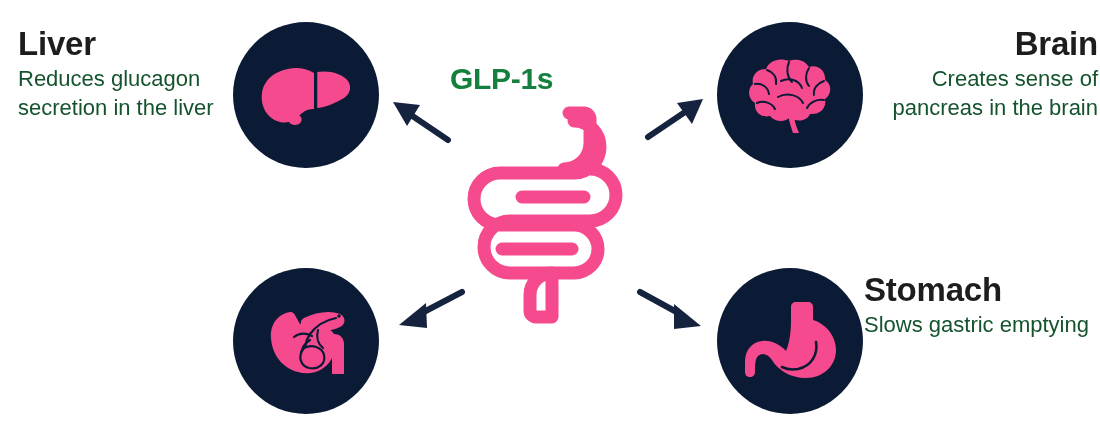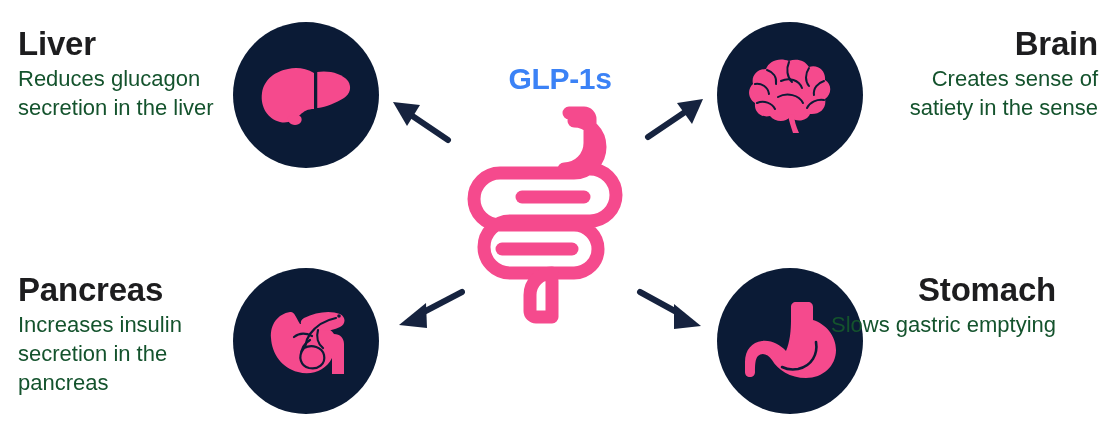--- a/index.html
+++ b/index.html
@@ -39,21 +39,21 @@
     font-size: 22px;
     font-weight: normal;
     line-height: 1.33;
     color: #14532d;
     margin: 0;
   }
 
   .block-liver    { left: 18px;  top: 26px;  width: 225px; text-align: left; }
   .block-pancreas { left: 18px;  top: 272px; width: 225px; text-align: left; }
   .block-brain    { left: 873px; top: 26px;  width: 225px; text-align: right; }
-  .block-stomach  { left: 831px; top: 272px; width: 225px; text-align: right; }
+  .block-stomach  { left: 864px; top: 272px; width: 225px; text-align: left; }
 
   
   .organ-circle {
     position: absolute;
     width: 146px;
     height: 146px;
     border-radius: 50%;
     background: #0b1b36;
     display: flex;
     align-items: center;
@@ -64,25 +64,24 @@
   .circle-brain    { left: 717px; top: 22px; }
   .circle-stomach  { left: 717px; top: 268px; }
   .organ-circle svg { display: block; }
 
   
   .center-title {
     position: absolute;
     left: 450px;
     top: 62px;
     width: 220px;
-    text-align: center;
     font-size: 30px;
     font-weight: bold;
     letter-spacing: -0.3px;
-    color: #3b82f6;
+    color: #15803d;
   }
   .intestine {
     position: absolute;
     left: 452px;
     top: 105px;
     width: 200px;
     height: 230px;
   }
 
   
@@ -188,45 +187,41 @@
         <path d="M79 45 C72 44 65 47 62 53"></path>
         <path d="M36 26 C44 22 54 25 57 33"></path>
         <path d="M33 42 C42 37 54 40 58 48"></path>
       </g>
       <path d="M43 60 C44 66 46 72 48 78 L54 78 C51 71 49 65 49 59 Z" fill="#f54a8d"></path>
     </svg>
   </div>
 
   <div class="label-block block-brain">
     <p class="title">Brain</p>
-    <p class="desc">Creates sense of satiety in the sense</p>
+    <p class="desc">Creates sense of pancreas in the brain</p>
   </div>
 
   <div class="organ-circle circle-pancreas">
     <svg width="92" height="82" viewBox="0 0 92 82">
       <path d="M30 12 C18 14 10 24 11 38 C12 54 22 68 38 72 C52 76 66 70 72 58 
                L72 74 L84 74 L84 44 C84 38 80 34 74 34 
                C70 28 62 24 54 24 L40 24 C36 17 34 11 30 12 Z" fill="#f54a8d"></path>
       <path d="M44 18 C56 12 70 10 80 14 C86 17 86 24 80 27 C70 32 56 32 46 28 
                C40 26 39 21 44 18 Z" fill="#f54a8d"></path>
       <g stroke="#0b1b36" stroke-width="2.2" fill="none" stroke-linecap="round">
         <path d="M76 18 C66 20 56 26 50 34 C45 41 44 50 47 57"></path>
         <path d="M58 30 C56 37 58 44 63 48"></path>
         <path d="M50 40 C45 43 41 49 41 56"></path>
         <path d="M52 36 C46 33 39 33 34 37"></path>
       </g>
       <circle cx="79" cy="16" r="1.8" fill="#0b1b36"></circle>
       <path d="M44 48 C52 44 62 47 64 55 C66 64 58 70 49 68 C41 66 37 57 44 48 Z" fill="#f54a8d" stroke="#0b1b36" stroke-width="2.2"></path>
     </svg>
   </div>
 
-  <div class="label-block block-pancreas">
-    <p class="title">Pancreas</p>
-    <p class="desc">Increases insulin secretion in the pancreas</p>
-  </div>
 
   <div class="organ-circle circle-stomach">
     <svg width="96" height="86" viewBox="0 0 96 86">
       <path d="M50 4 L62 4 C65 4 67 6 67 9 L67 22 
                C80 26 90 38 90 52 C90 68 77 80 60 80 
                C44 80 32 72 26 62 C22 56 16 54 12 58 
                C9 61 9 68 9 74 C9 77 7 79 4 79 
                C1 79 -1 77 -1 74 L-1 64 
                C-1 52 6 44 16 43 C26 42 34 47 40 53 
                C44 44 45 32 45 22 L45 9 C45 6 47 4 50 4 Z" transform="translate(4,0)" fill="#f54a8d"></path>

